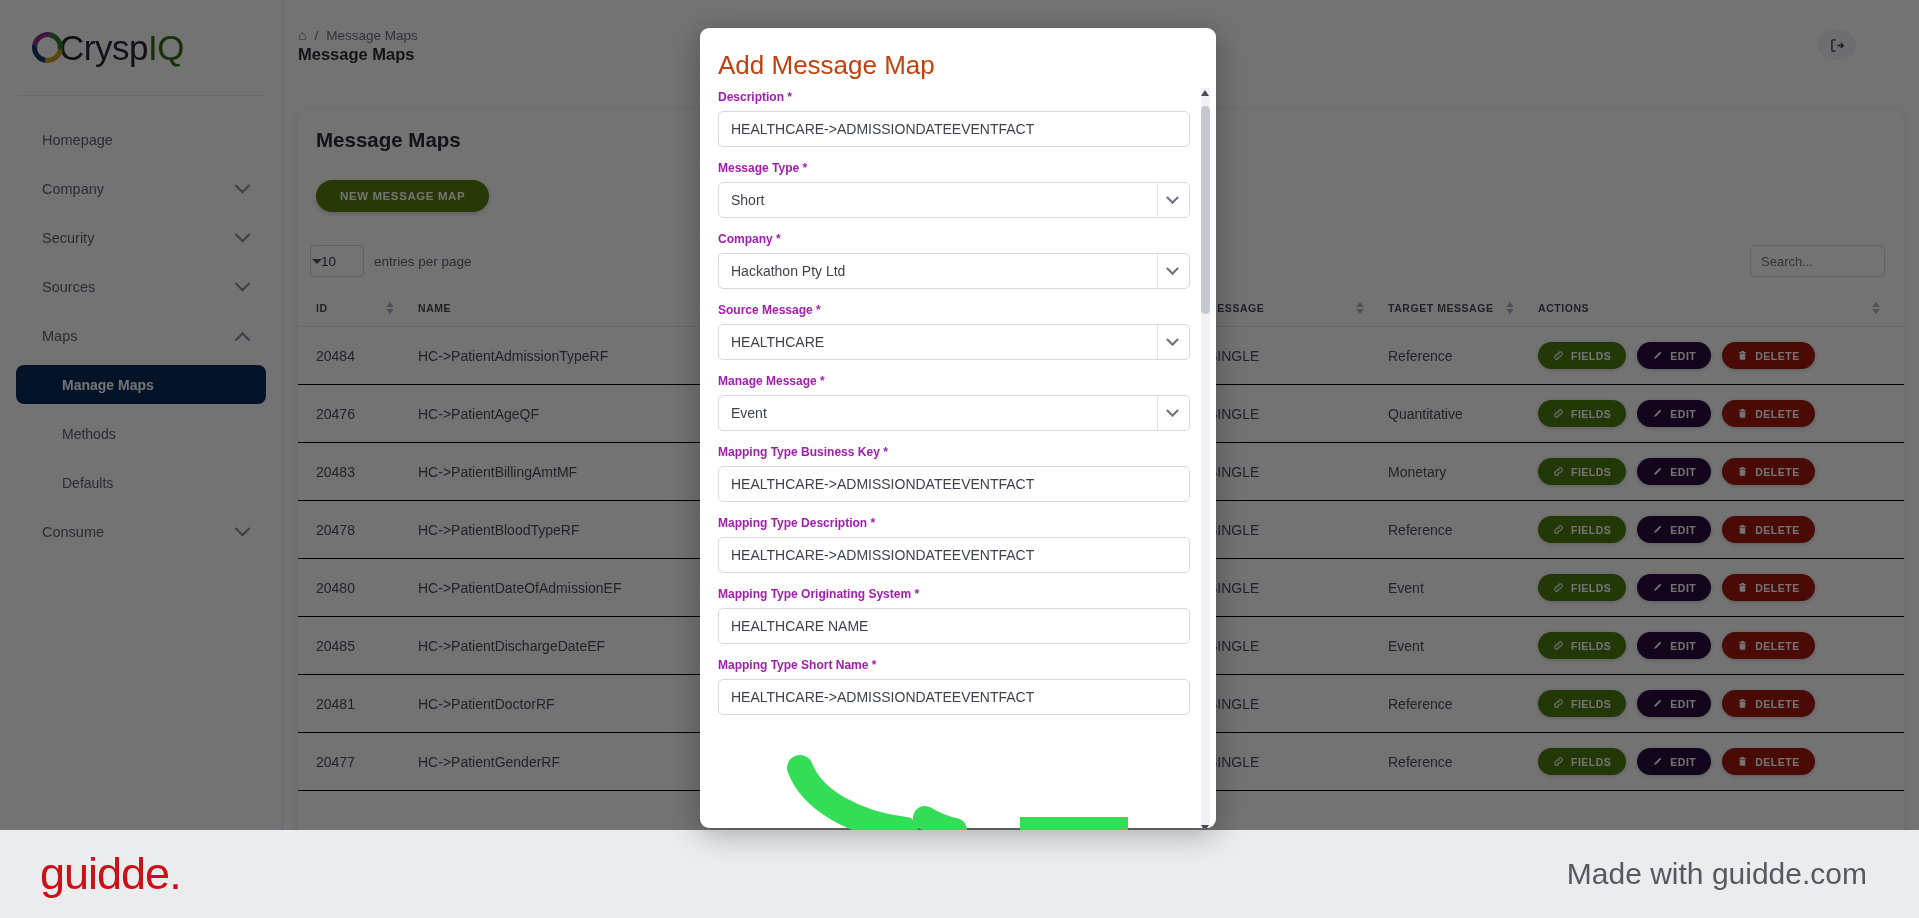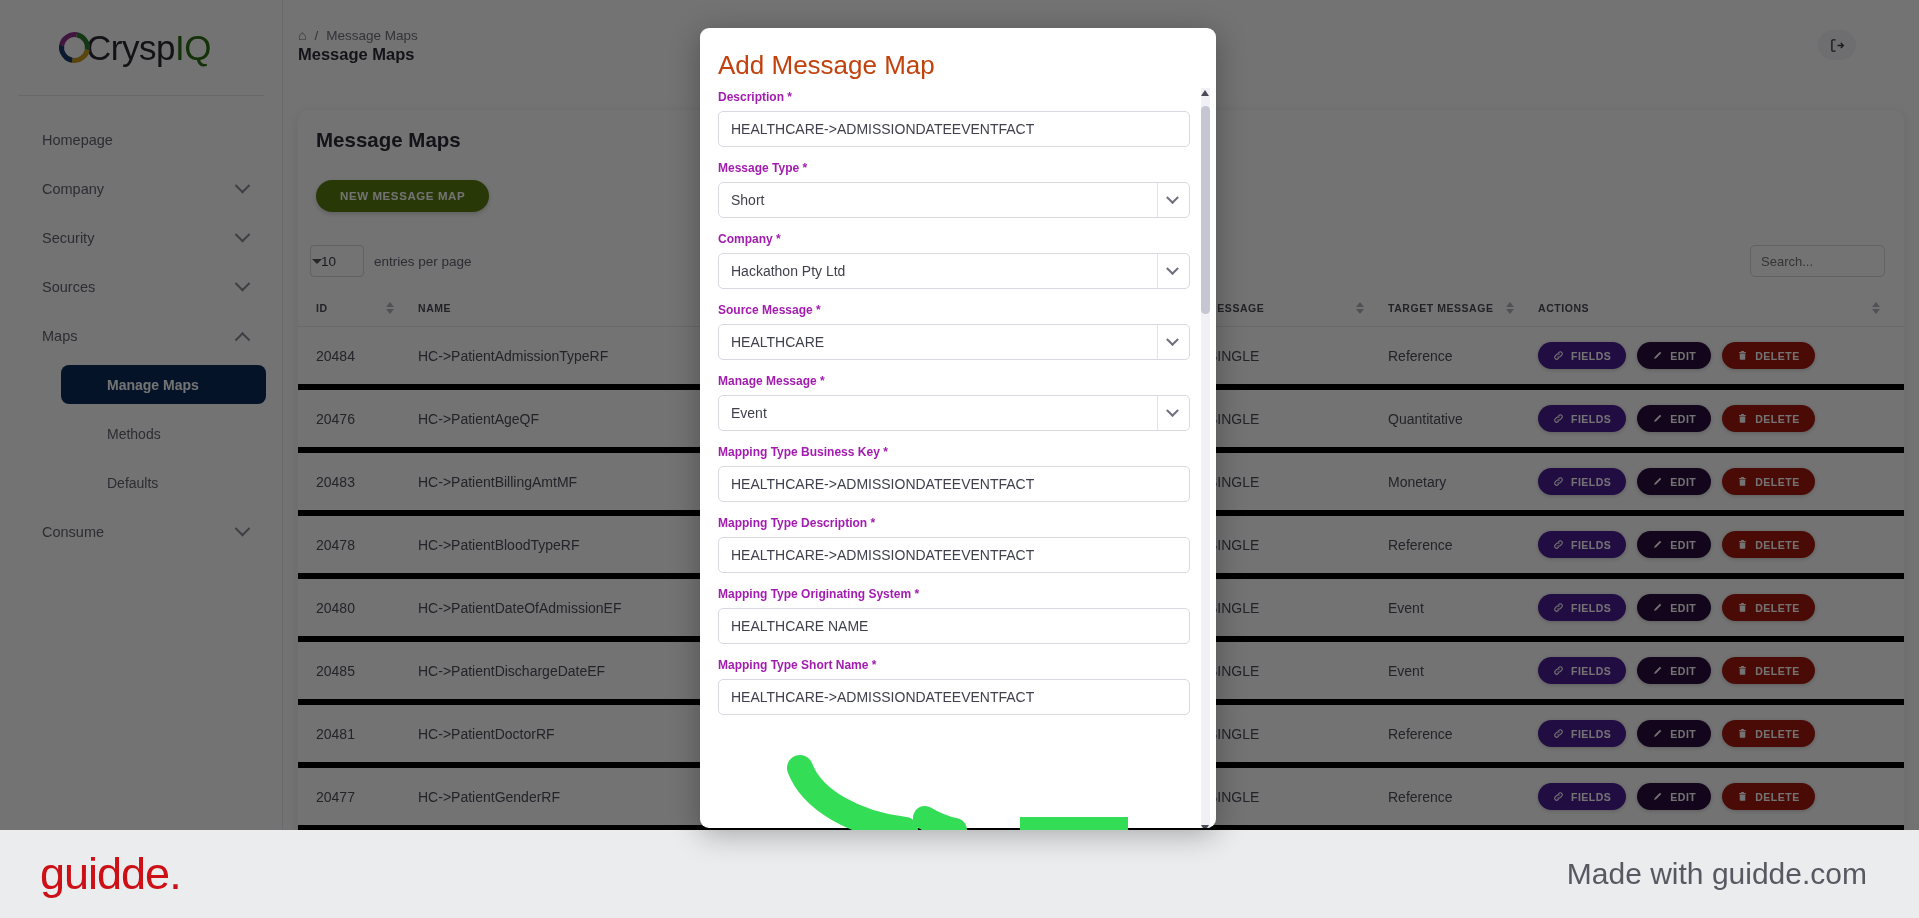--- a/index.html
+++ b/index.html
@@ -26,22 +26,21 @@
   
   .sidebar {
     position: absolute; left: 0; top: 0;
     width: 283px; height: 830px;
     background: #ffffff;
     border-right: 1px solid #e8e8ef;
   }
   .logo-wrap {
     height: 95px;
     display: flex; 
-    padding-left: 42px;
-    margin-left: 17px;
+    padding-left: 32px;
   }
   .logo {
     font-size: 35px; font-weight: 400; letter-spacing: -0.5px;
     display: flex; align-items: center;
     font-family: "Liberation Sans", sans-serif;
   }
   .logo-ring {
     width: 31px; height: 31px; border-radius: 50%;
     border: 5px solid #1b3a6b;
     border-top-color: #8e2f8e;
@@ -67,21 +66,21 @@
     border-radius: 8px;
     color: #636373;
     font-size: 14.5px;
     cursor: pointer;
   }
   .nav-item.active {
     background: #0d2c5c;
     color: #ffffff;
     font-weight: 700;
   }
-  .nav-item.sub { padding-left: 46px; font-size: 14px; margin-left: 45px; }
+  .nav-item.sub { padding-left: 46px; font-size: 14px; }
   .chev {
     width: 11px; height: 11px;
     border-right: 2px solid #8a8a99;
     border-bottom: 2px solid #8a8a99;
     transform: rotate(45deg) translate(-2px,-2px);
   }
   .chev.up {
     transform: rotate(225deg) translate(-3px,-3px);
   }
 
@@ -184,41 +183,41 @@
   .sort-arrows i {
     display: block; width: 0; height: 0;
     border-left: 4px solid transparent;
     border-right: 4px solid transparent;
   }
   .sort-arrows i.u { border-bottom: 5px solid #8b8b99; }
   .sort-arrows i.d { border-top: 5px solid #8b8b99; }
   .tbl td {
     font-size: 14px; color: #4e4e5c;
     padding: 15px 0;
-    border-bottom: 6px solid #000000;
+    border-bottom: 1px solid #000000;
     height: 48px;
   }
   .col-id   { width: 120px; padding-left: 18px !important; }
   .col-name { width: 390px; }
   .col-src  { width: 400px; }
   .col-msg  { width: 180px; }
   .col-tgt  { width: 150px; }
   .col-act  { width: 366px; }
   .btn-group { display: flex; gap: 11px; }
   .abtn {
     height: 27px; padding: 0 15px;
     border: none; border-radius: 14px;
     color: #fff;
     font-size: 10.5px; font-weight: 700; letter-spacing: .5px;
     display: inline-flex; align-items: center; gap: 7px;
     cursor: pointer;
     box-shadow: 0 1px 4px rgba(0,0,0,.2);
     font-family: "Liberation Sans", sans-serif;
   }
-  .abtn.fields { background: #4c1d95; }
+  .abtn.fields { background: #4d7c0f; }
   .abtn.edit   { background: #2a0d3d; }
   .abtn.del    { background: #a5190f; }
   .ico { width: 11px; height: 11px; display: inline-block; }
 
   
   .dim {
     position: absolute; left: 0; top: 0;
     width: 1919px; height: 830px;
     background: rgba(0,0,0,.55);
     z-index: 50;

